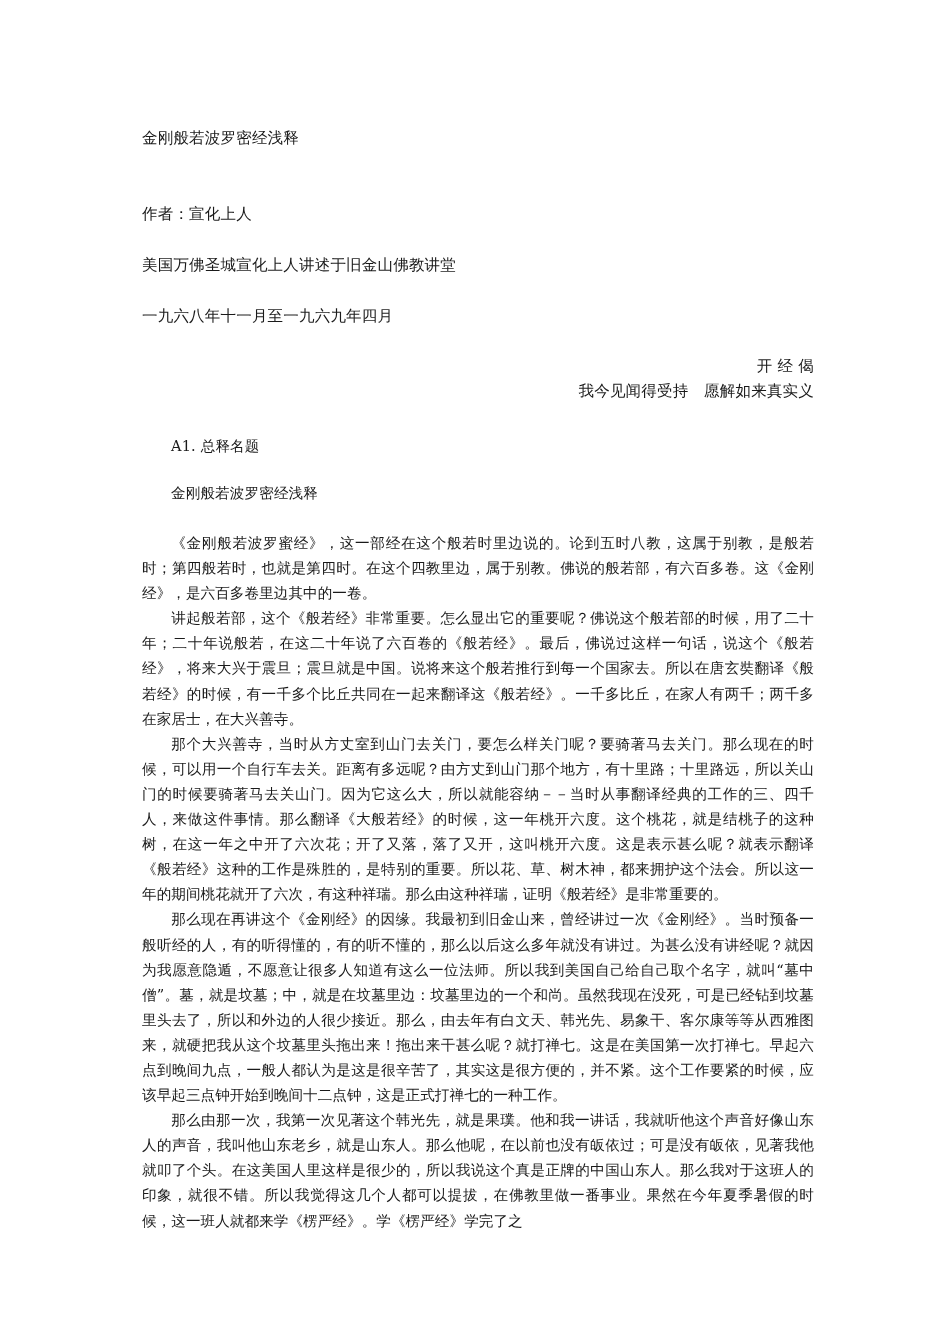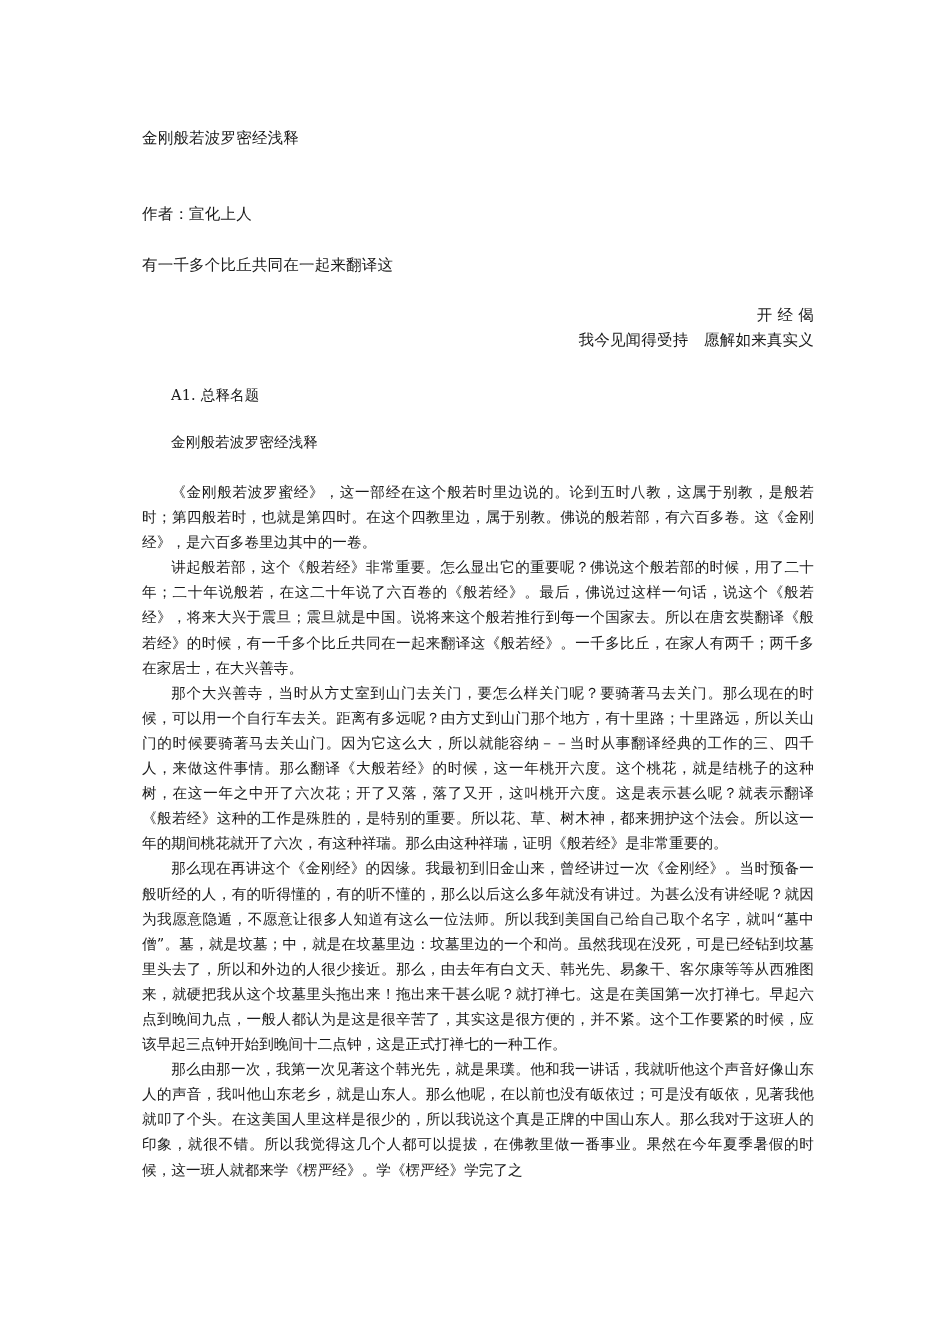--- a/index.html
+++ b/index.html
@@ -83,21 +83,22 @@
 
 <div class="page">
   <div class="content">
 
     <div class="doc-title">金刚般若波罗密经浅释</div>
 
     <div class="spacer-1"></div>
 
     <div class="meta-block">
       <div class="meta-line">作者：宣化上人</div>
-      <div class="meta-line">有一千多个比丘共同在一起来翻译这</div>
+      <div class="meta-line">美国万佛圣城宣化上人讲述于旧金山佛教讲堂</div>
+      <div class="meta-line">一九六八年十一月至一九六九年四月</div>
     </div>
 
     <div class="spacer-2"></div>
 
     <div class="verse-block">
       <div class="verse-line">开 经 偈</div>
       <div class="verse-line">我今见闻得受持　愿解如来真实义</div>
     </div>
 
     <div class="spacer-3"></div>

